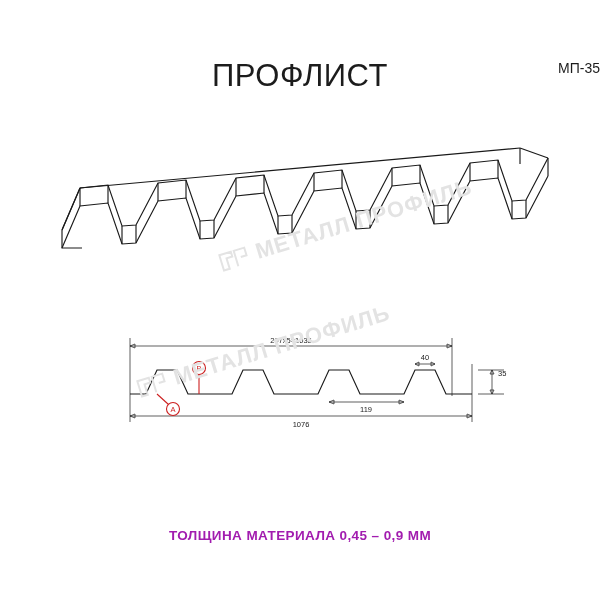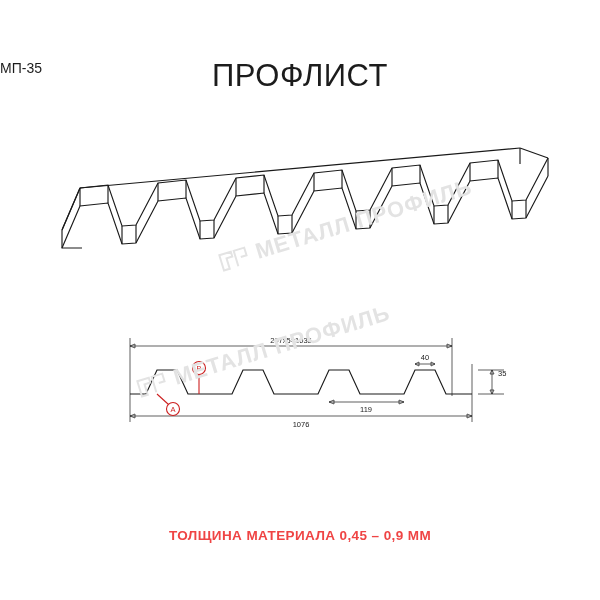--- a/index.html
+++ b/index.html
@@ -30,21 +30,21 @@
     letter-spacing: 0.5px;
     font-weight: normal;
     color: #1c1c1c;
     margin-top: 36px;
   }
   .subtitle {
     position: absolute;
     top: 60px;
     left: 0;
     width: 600px;
-    text-align: left;
+    text-align: right;
     font-size: 14px;
     color: #1c1c1c;
   }
   .iso-wrap {
     position: absolute;
     top: 130px;
     left: 50px;
     width: 500px;
     height: 140px;
   }
@@ -57,21 +57,21 @@
   }
   .footer {
     position: absolute;
     top: 528px;
     left: 0;
     width: 600px;
     text-align: center;
     font-size: 13.5px;
     font-weight: bold;
     letter-spacing: 0.4px;
-    color: #ef4444;
+    color: #a21caf;
   }
   
   .wm {
     position: absolute;
     pointer-events: none;
     color: #e3e3e3;
     font-weight: bold;
     white-space: nowrap;
     transform: rotate(-17deg);
     font-size: 22px;

